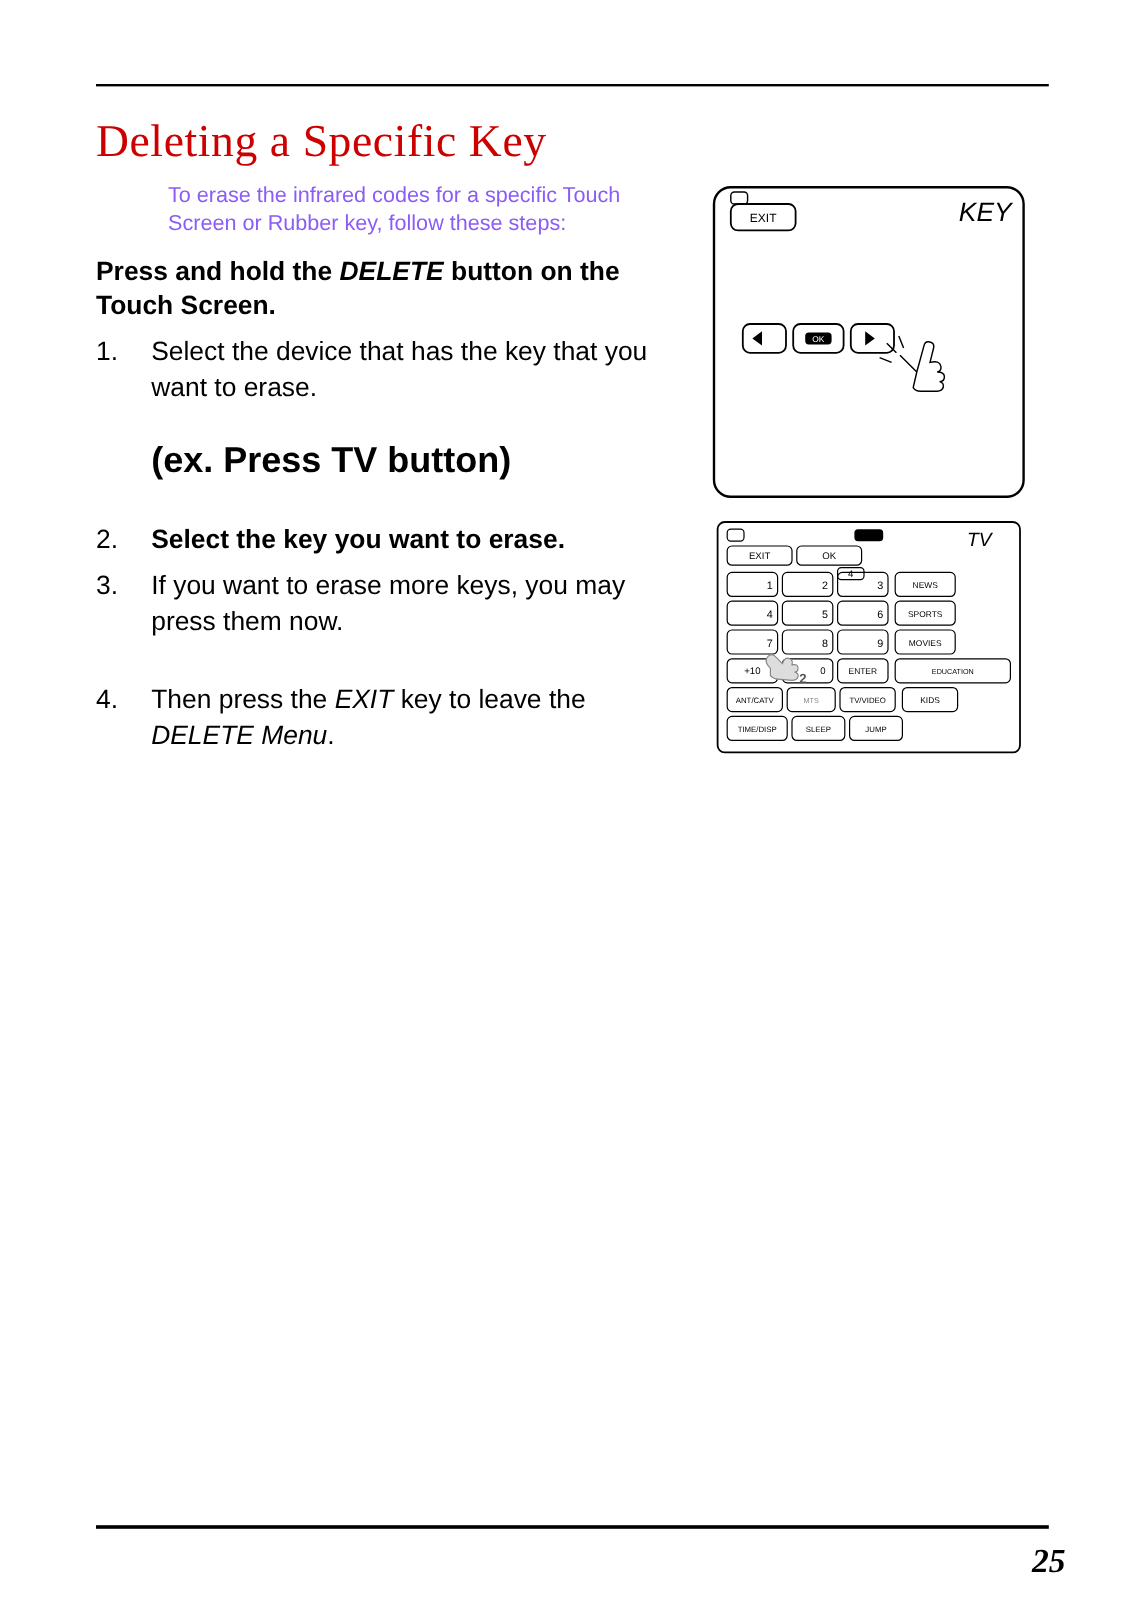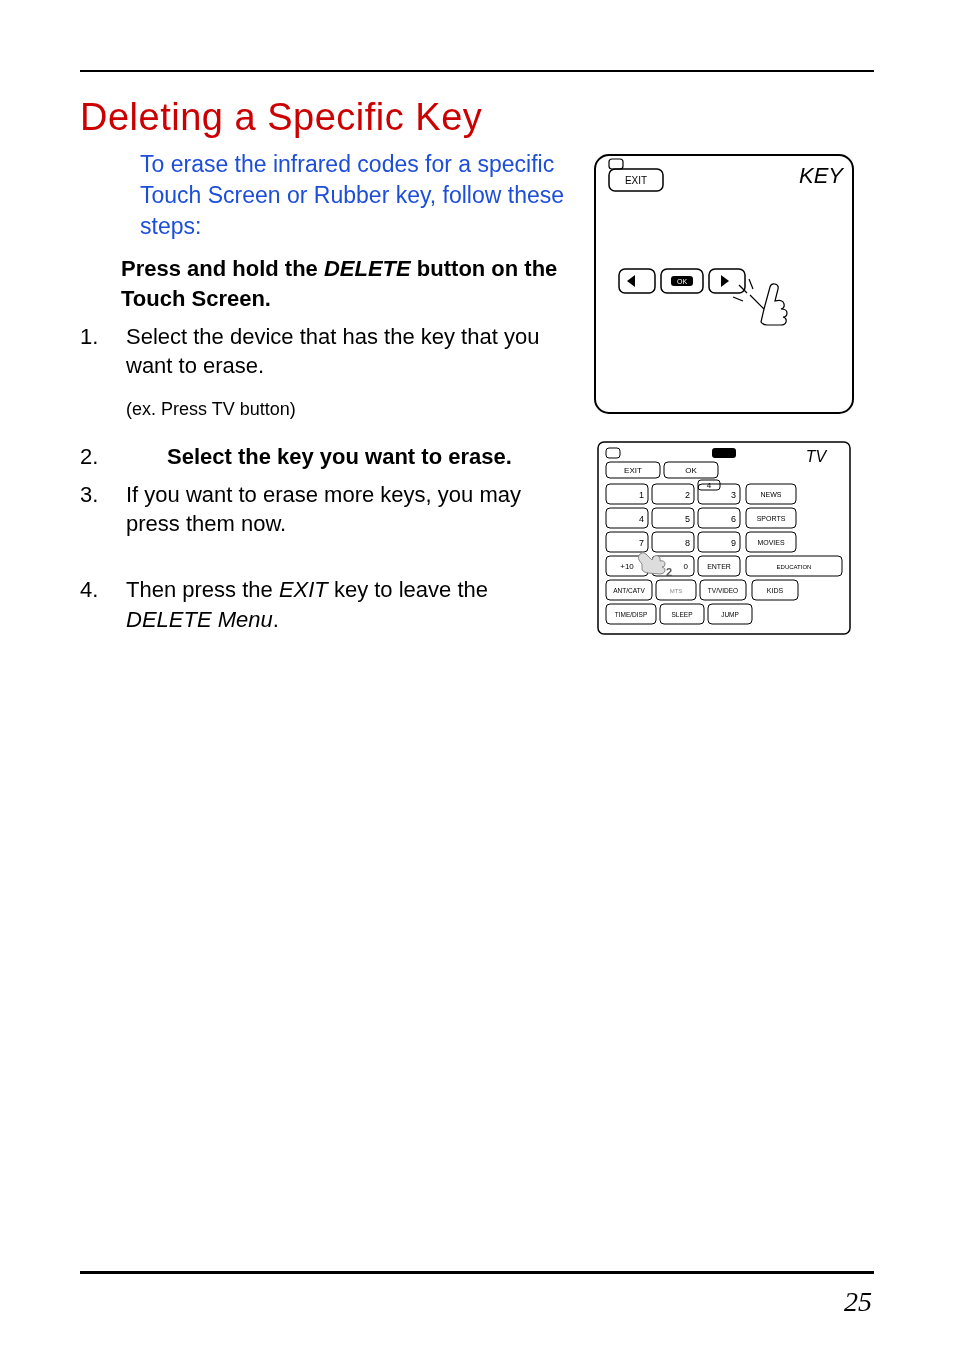--- a/index.html
+++ b/index.html
@@ -15,66 +15,66 @@
   }
   .page {
     padding: 70px 80px 40px 80px;
   }
   .rule {
     border: none;
     border-top: 2px solid #000;
     margin: 0 0 24px 0;
   }
   .heading {
-    font-family: Liberation Sans, sans-serif;
+    font-family: Liberation Serif, serif;
     font-size: 38px;
     font-weight: 400;
     color: #c00;
     letter-spacing: 0.5px;
     margin: 18px 0 10px 0;
     font-stretch: condensed;
   }
   .intro {
     margin: 0 0 12px 60px;
-    font-size: 23px;
+    font-size: 18px;
     line-height: 1.35;
     max-width: 460px;
-    color: #1d4ed8;
+    color: #8b5cf6;
     font-weight: 300;
   }
   .step {
     font-size: 22px;
     line-height: 1.35;
     margin: 0 0 8px 0;
     max-width: 520px;
     font-weight: 300;
   }
   .step.bold { font-weight: 700; }
-  .bold { font-weight: 700; margin-left: 41px; }
+  .bold { font-weight: 700; }
   .italic { font-style: italic; }
   .bolditalic { font-weight: 700; font-style: italic; }
   ol.numlist {
     list-style: none;
     padding: 0;
     margin: 4px 0 0 0;
     font-size: 22px;
     line-height: 1.35;
     font-weight: 300;
   }
   ol.numlist > li {
     display: flex;
     margin-bottom: 8px;
     max-width: 560px;
   }
   ol.numlist > li > .num {
     width: 46px;
     flex: 0 0 46px;
   }
   ol.numlist > li > .txt { flex: 1; }
-  .sub { margin-left: 46px; font-size: 18px; font-weight: 400; max-width: 520px; }
+  .sub { margin-left: 46px; font-size: 30px; font-weight: 700; max-width: 520px; }
   .row {
     display: flex;
     align-items: flex-start;
   }
   .textcol { flex: 1; }
   .imgcol {
     width: 300px;
     flex: 0 0 300px;
     display: flex;
     justify-content: center;
@@ -82,25 +82,25 @@
   .svgbox { display: block; }
   .body-justify {
     font-size: 22px;
     line-height: 1.4;
     text-align: justify;
     font-weight: 300;
     margin-top: 6px;
   }
   .pagenum {
     position: absolute;
-    right: 82px;
+    right: 66px;
     bottom: 34px;
     font-family: "Times New Roman", serif;
     font-style: italic;
-    font-weight: 400;
+    font-weight: 700;
     font-size: 28px;
   }
   .footer-rule {
     position: absolute;
     left: 80px;
     right: 80px;
     bottom: 78px;
     border-top: 3px solid #000;
   }
   .spacer { height: 24px; }

